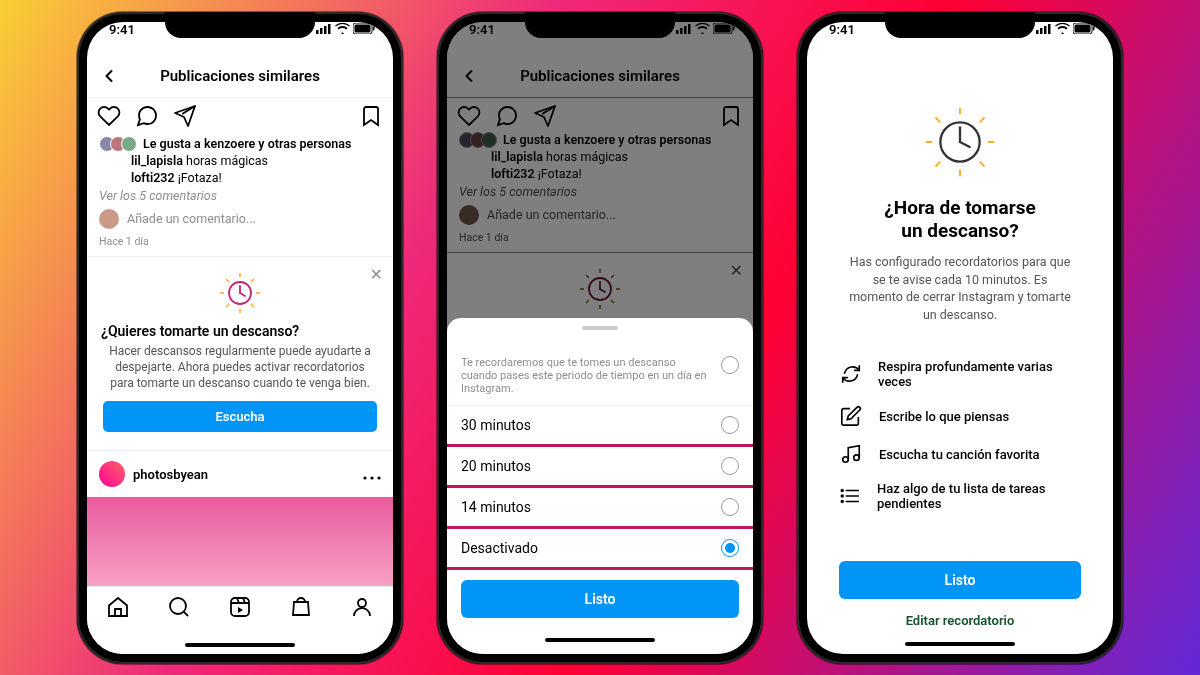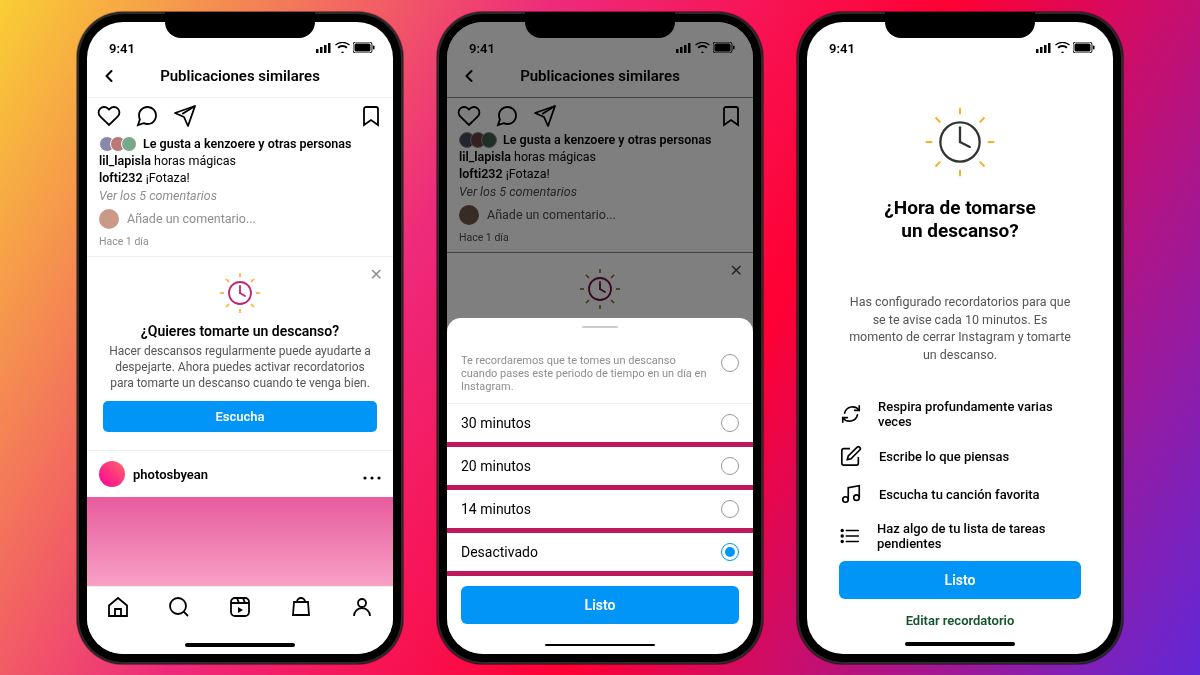--- a/index.html
+++ b/index.html
@@ -18,21 +18,21 @@
   .screen {
     width: 100%; height: 100%; background: #fff; border-radius: 36px;
     overflow: hidden; position: relative;
   }
   .notch {
     position: absolute; top: 0; left: 50%; transform: translateX(-50%);
     width: 150px; height: 26px; background: #000;
     border-bottom-left-radius: 16px; border-bottom-right-radius: 16px; z-index: 50;
   }
   .status-bar {
-    height: 34px; display: flex; justify-content: space-between; align-items: flex-end;
+    height: 34px; display: flex; justify-content: space-between; align-items: flex-start;
     padding: 0 18px 0 22px; font-size: 13px; font-weight: 600;
   }
   .status-icons { display: flex; gap: 3px; align-items: center; }
 
   .nav-bar {
     height: 42px; display: flex; align-items: center; justify-content: center;
     border-bottom: 1px solid #eee; position: relative;
   }
   .nav-back {
     position: absolute; left: 10px; top: 50%; transform: translateY(-50%);
@@ -45,32 +45,32 @@
   .action-row .left { display: flex; gap: 14px; }
   .action-row .spacer { flex: 1; }
   .likes-row { display: flex; align-items: center; gap: 6px; padding: 0 12px; font-size: 12.5px; font-weight: 600; }
   .avatars { display: flex; }
   .avatars span {
     width: 16px; height: 16px; border-radius: 50%; border: 1.5px solid #fff; display: inline-block;
     margin-left: -5px; background: #b77;
   }
   .avatars span:first-child { margin-left: 0; background: #88a; }
   .avatars span:nth-child(3) { background: #7a8; }
-  .caption { padding: 1px 12px; font-size: 12.5px; }
+  .caption { padding: 1px 12px; font-size: 12.5px; margin-left: 32px; }
   .caption b { font-weight: 600; }
   .view-comments { padding: 2px 12px; font-size: 12.5px; color: #8e8e8e; font-style: italic; }
   .add-comment { display: flex; align-items: center; gap: 8px; padding: 4px 12px; }
   .add-comment .av { width: 20px; height: 20px; border-radius: 50%; background: #c98; }
   .add-comment .ph { font-size: 12.5px; color: #8e8e8e; }
   .timestamp { padding: 2px 12px 8px; font-size: 10.5px; color: #8e8e8e; }
 
   .prompt-card { border-top: 1px solid #eee; border-bottom: 1px solid #eee; padding: 14px 14px 12px; position: relative; }
   .prompt-close { position: absolute; top: 8px; right: 10px; color: #8e8e8e; font-size: 16px; }
   .clock-ico { display: flex; justify-content: center; margin-bottom: 8px; }
-  .prompt-title { text-align: center; font-weight: 600; font-size: 14px; margin-bottom: 4px; }
+  .prompt-title { font-weight: 600; font-size: 14px; margin-bottom: 4px; }
   .prompt-body { text-align: center; font-size: 12px; color: #555; line-height: 1.35; margin-bottom: 10px; padding: 0 4px;}
   .btn-primary {
     background: #0095f6; color: #fff; font-weight: 600; font-size: 13px;
     border-radius: 5px; padding: 8px 0; text-align: center; margin: 0 2px 6px;
   }
   .btn-secondary { color: #0095f6; font-weight: 600; font-size: 13px; text-align: center; padding: 6px 0; }
 
   .next-post-head { display: flex; align-items: center; padding: 10px 12px; gap: 8px; }
   .next-post-head .av2 { width: 26px; height: 26px; border-radius: 50%; background: linear-gradient(45deg,#f09,#f66); }
   .next-post-head .uname { font-size: 13px; font-weight: 600; flex: 1; }
@@ -89,36 +89,36 @@
   
   .dim { position: absolute; inset: 0; background: rgba(0,0,0,.5); }
   .sheet {
     position: absolute; left: 0; right: 0; bottom: 0; top: 296px;
     background: #fff; border-top-left-radius: 14px; border-top-right-radius: 14px;
     padding: 8px 0 0; display: flex; flex-direction: column;
   }
   .sheet .grab { width: 36px; height: 4px; background: #ccc; border-radius: 3px; margin: 0 auto 8px; }
   .sheet-title { font-size: 15px; font-weight: 600; text-align: center; padding-bottom: 10px; border-bottom: 1px solid #eee; }
   .sheet-desc { font-size: 11px; color: #8e8e8e; padding: 10px 14px 6px; flex: 0; }
-  .opt-row { display: flex; align-items: center; justify-content: space-between; padding: 10px 14px; font-size: 14px; border-bottom: 5px solid #be185d; }
+  .opt-row { display: flex; align-items: center; justify-content: space-between; padding: 10px 14px; font-size: 14px; border-bottom: 3px solid #be185d; }
   .opt-row:last-of-type { border-bottom: none; }
   .radio { width: 18px; height: 18px; border: 1.5px solid #999; border-radius: 50%; display: flex; align-items: center; justify-content: center; }
   .radio.sel { border-color: #0095f6; }
   .radio.sel::after { content: ""; width: 10px; height: 10px; background: #0095f6; border-radius: 50%; }
   .sheet .btn-wrap { padding: 10px 12px 0; }
   .sheet .btn-primary.big { border-radius: 6px; padding: 11px 0; font-size: 14px; }
   .sheet .home-ind2 { width: 110px; height: 4px; background: #000; border-radius: 3px; margin: 14px auto 8px; }
   .opt-first { position: relative; }
   .opt-first .radio { position: absolute; right: 14px; top: 10px; }
 
   
   .break-page { padding: 50px 30px 0; display: flex; flex-direction: column; height: calc(100% - 34px); }
   .break-clock { display: flex; justify-content: center; margin-bottom: 18px; }
   .break-title { font-size: 19px; font-weight: 700; text-align: center; line-height: 1.25; margin-bottom: 10px; }
-  .break-desc { font-size: 12.5px; color: #555; text-align: center; line-height: 1.4; padding: 0 8px; margin-bottom: 28px; margin-top: 40px; }
+  .break-desc { font-size: 12.5px; color: #555; text-align: center; line-height: 1.4; padding: 0 8px; margin-bottom: 28px; }
   .tip-row { display: flex; align-items: center; gap: 16px; padding: 8px 2px; }
   .tip-ico { width: 24px; display: flex; justify-content: center; }
   .tip-text { font-size: 13px; font-weight: 500; }
   .break-page .spacer-flex { flex: 1; }
   .break-page .btn-primary.big { border-radius: 6px; padding: 11px 0; font-size: 14px; margin-bottom: 8px; }
   .break-page .edit-link { color: #14532d; font-weight: 600; font-size: 13px; text-align: center; padding: 6px 0 6px; }
   .home-ind3 { width: 110px; height: 4px; background: #000; border-radius: 3px; margin: 8px auto 8px; }
 
   .dim-content { filter: brightness(.55); }
 </style>

